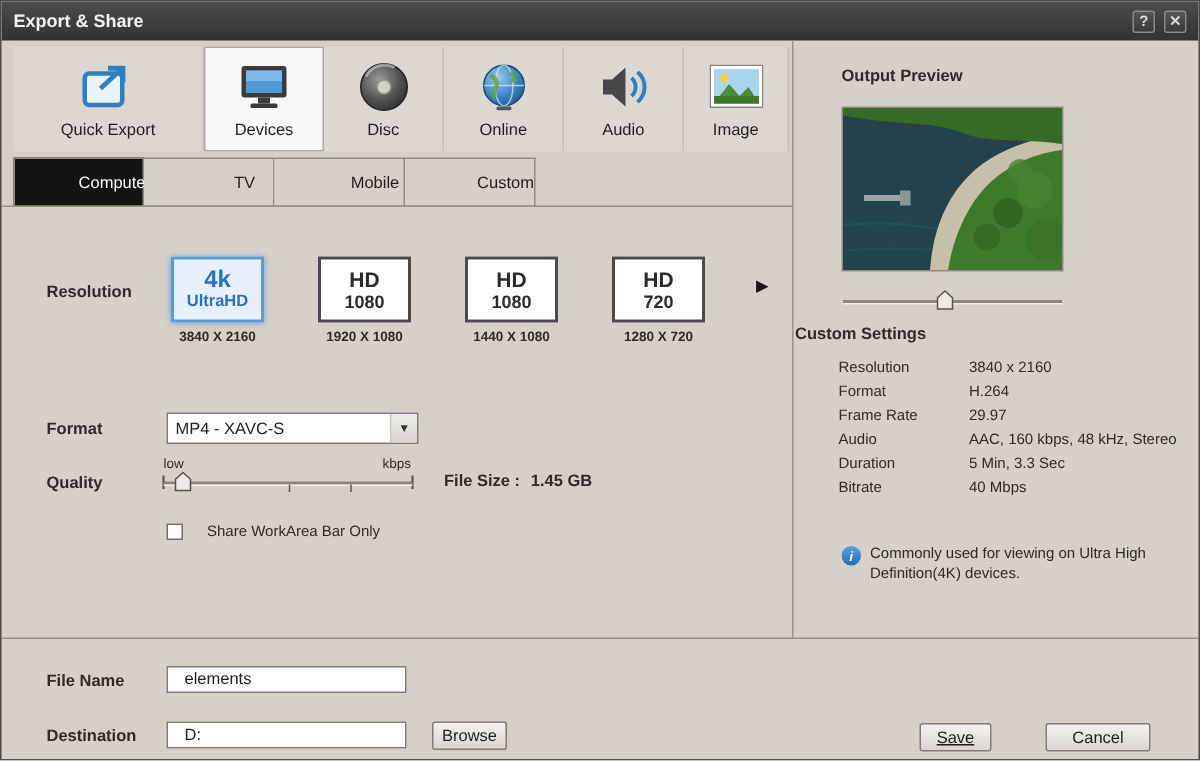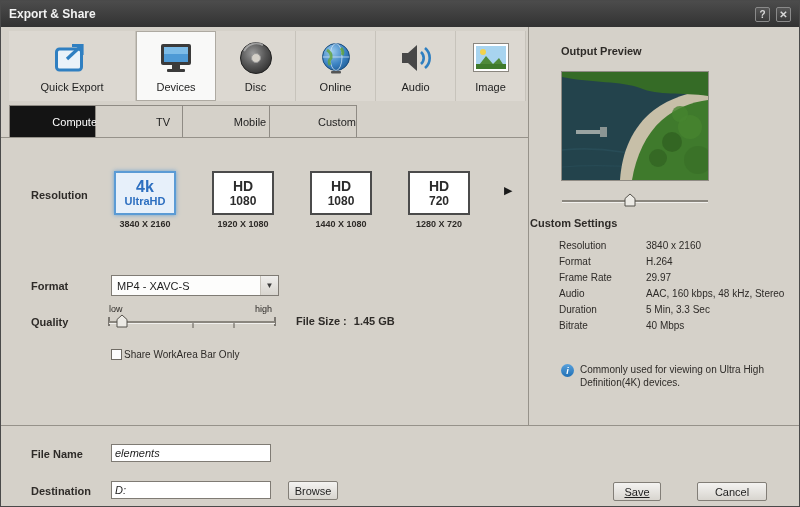--- a/index.html
+++ b/index.html
@@ -50,41 +50,41 @@
   .dropdown { position:absolute; left:110px; top:274px; width:168px; height:21px; background:#fdfdfc;
     border:1px solid #7f7b74; display:flex; align-items:center; font-size:11px; color:#1e1e1e; }
   .dropdown .txt { flex:1; padding-left:5px; }
   .dropdown .arr { width:18px; height:100%; display:flex; align-items:center; justify-content:center;
     font-size:8px; color:#3a3a3a; border-left:1px solid #c6c2ba; background:linear-gradient(#efeeec,#d8d5cf); }
 
   .mini { position:absolute; font-size:9px; color:#2e2b28; }
   .fsize { position:absolute; left:295px; top:314px; font-size:11px; font-weight:bold; color:#2e2b28; }
   .fsize .val { font-weight:bold; margin-left:4px; }
 
-  .checkrow { position:absolute; left:110px; top:348px; display:flex; gap:2px; }
+  .checkrow { position:absolute; left:110px; top:348px; display:flex; gap:16px; }
   .checkbox { width:11px; height:11px; background:#fdfdfd; border:1px solid #6f6b64; }
   .checklabel { font-size:10px; color:#2e2b28; }
 
   
   .vdivider { position:absolute; left:527px; top:26px; width:1px; height:398px; background:#96928a; }
   .preview-thumb { position:absolute; left:560px; top:70px; width:148px; height:110px; border:1px solid #8f8b84; }
   .settings-row { position:absolute; font-size:10px; color:#2e2b28; }
   .settings-key { position:absolute; left:0; }
   .settings-val { position:absolute; left:87px; white-space:nowrap; }
 
   .note { position:absolute; left:560px; top:363px; width:228px; display:flex; gap:6px; }
   .info-icon { flex:0 0 13px; width:13px; height:13px; border-radius:50%;
     background:linear-gradient(#59a1dc,#1f6fb5); color:#fff; font-size:9px; font-weight:bold;
     display:flex; align-items:center; justify-content:center; font-style:italic; }
   .note-text { font-size:10px; color:#2e2b28; line-height:1.25; }
 
   
   .footer-divider { position:absolute; left:0; top:424px; width:800px; height:1px; background:#96928a; }
   .field { position:absolute; width:160px; height:18px; border:1px solid #7f7b74; background:#ffffff;
-    font-size:11px; color:#1e1e1e; padding:0 3px; font-family:"Liberation Sans", sans-serif;font-style:italic; }
+    font-size:11px; color:#1e1e1e; padding:0 11px; font-family:"Liberation Sans", sans-serif; }
   .btn { position:absolute; height:19px; border:1px solid #827e77; border-radius:2px;
     background:linear-gradient(#f4f3f1,#d8d5cf); font-size:11px; color:#1e1e1e;
     display:flex; align-items:center; justify-content:center; cursor:default; }
 </style>
 </head>
 <body>
 
 <div class="dialog">
 
   <div class="titlebar">
@@ -227,21 +227,21 @@
   <span class="res-arrow">▶</span>
 
   <span class="lbl" style="left:30px; top:279px;">Format</span>
   <div class="dropdown">
     <span class="txt">MP4 - XAVC-S</span>
     <span class="arr">▼</span>
   </div>
 
   <span class="lbl" style="left:30px; top:315px;">Quality</span>
   <span class="mini" style="left:108px; top:303px;">low</span>
-  <span class="mini" style="left:254px; top:303px;">high</span>
+  <span class="mini" style="left:254px; top:303px;">kbps</span>
   <svg style="position:absolute; left:106px; top:312px;" width="170" height="18" viewBox="0 0 170 18">
     <line x1="2" y1="4" x2="2" y2="13" stroke="#5d5953" stroke-width="1.5"></line>
     <line x1="168" y1="4" x2="168" y2="13" stroke="#5d5953" stroke-width="1.5"></line>
     <rect x="2" y="8" width="166" height="2" fill="#8a867e"></rect>
     <rect x="2" y="10" width="166" height="1" fill="#f1f0ed"></rect>
     <line x1="86" y1="10" x2="86" y2="15" stroke="#5d5953" stroke-width="1"></line>
     <line x1="127" y1="10" x2="127" y2="15" stroke="#5d5953" stroke-width="1"></line>
     <polygon points="15,2 20,6.5 20,14 10,14 10,6.5" fill="#eceae5" stroke="#55524c" stroke-width="1"></polygon>
   </svg>
   <span class="fsize">

